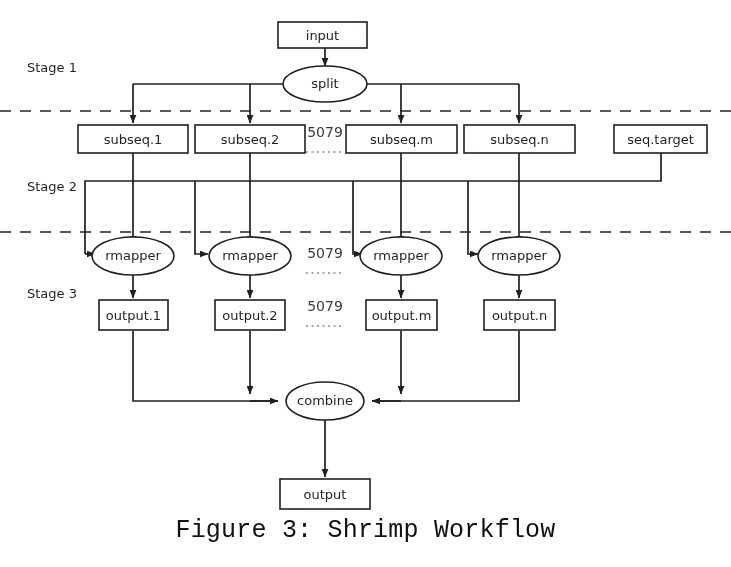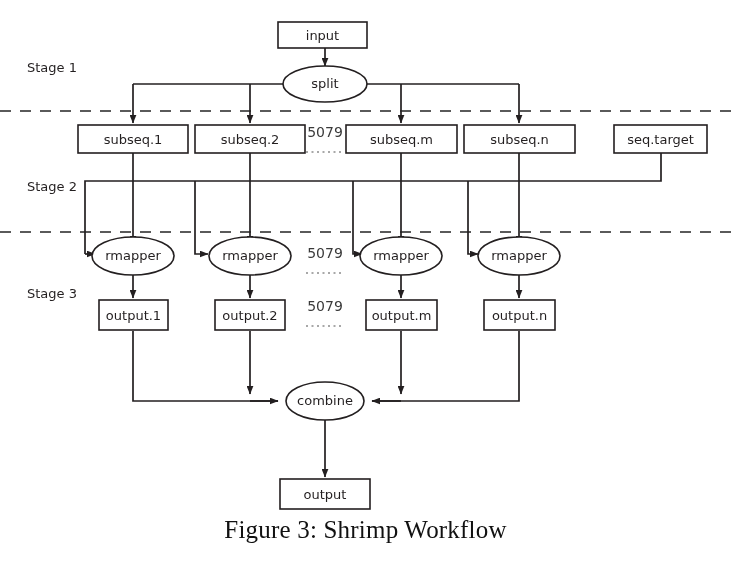--- a/index.html
+++ b/index.html
@@ -72,21 +72,21 @@
     stroke-width: 1.6;
     fill: none;
     stroke-dasharray: 2 3.5;
   }
   .caption {
     position: absolute;
     left: 0;
     top: 516px;
     width: 731px;
     text-align: center;
-    font-family: Liberation Serif, serif;
+    font-family: Liberation Mono, monospace;
     font-size: 25px;
     color: #111111;
     letter-spacing: 0.2px;
   }
 </style>
 </head>
 <body>
 
 <div id="figure-root">
 

